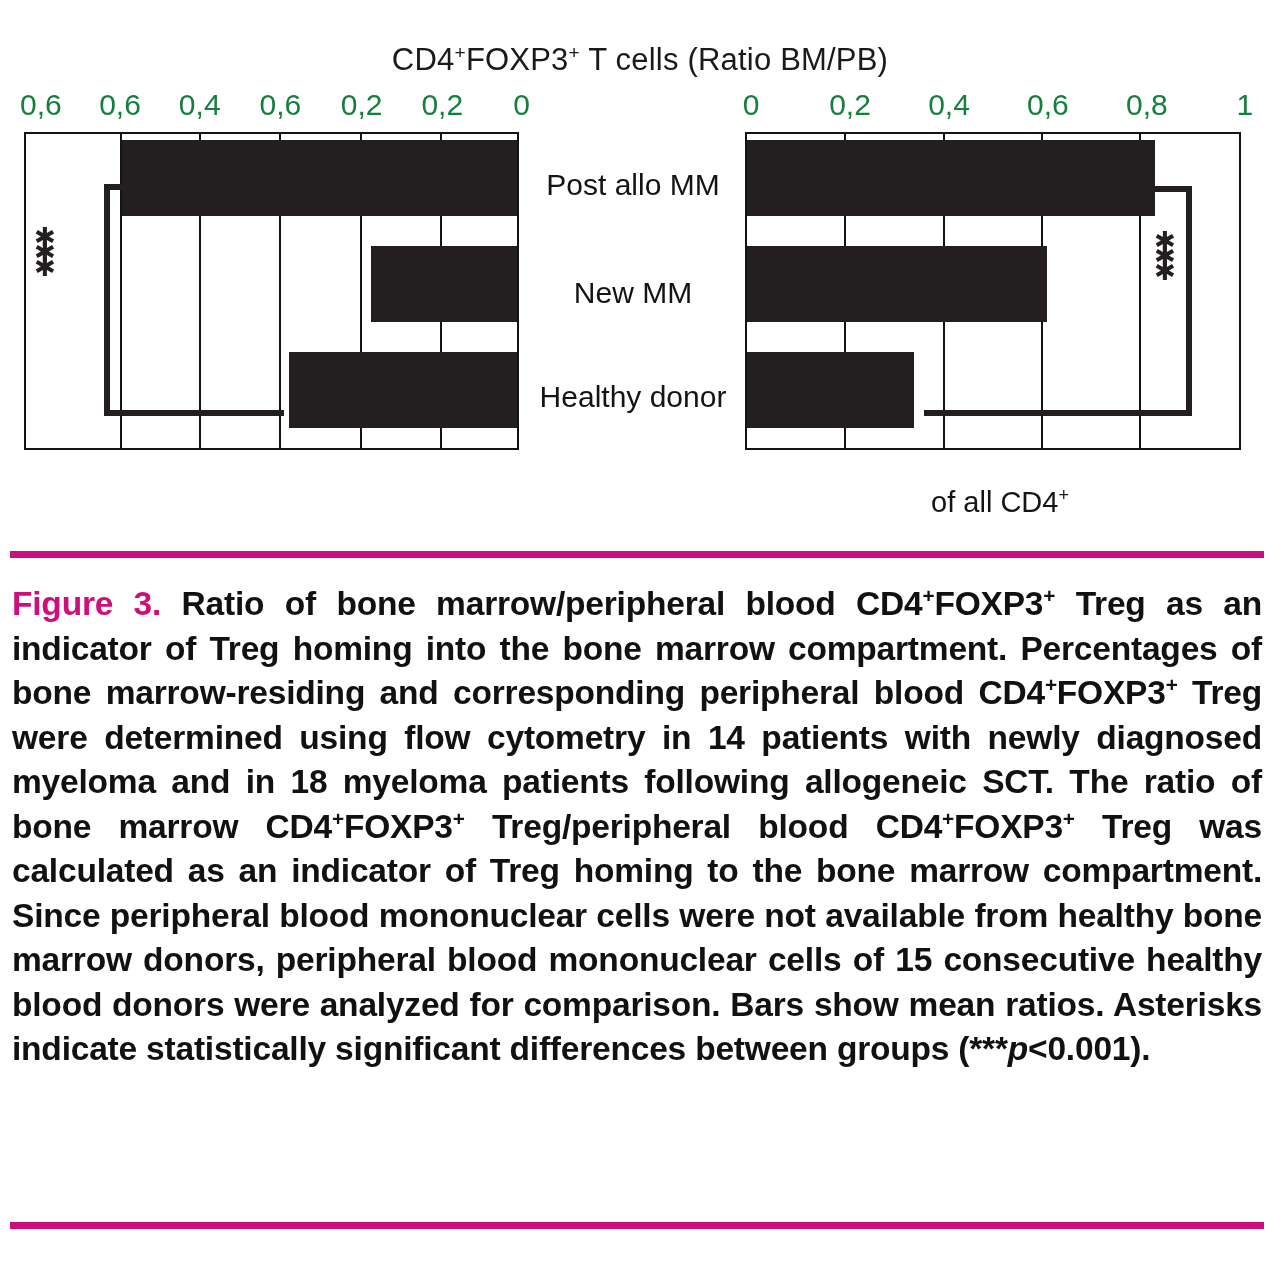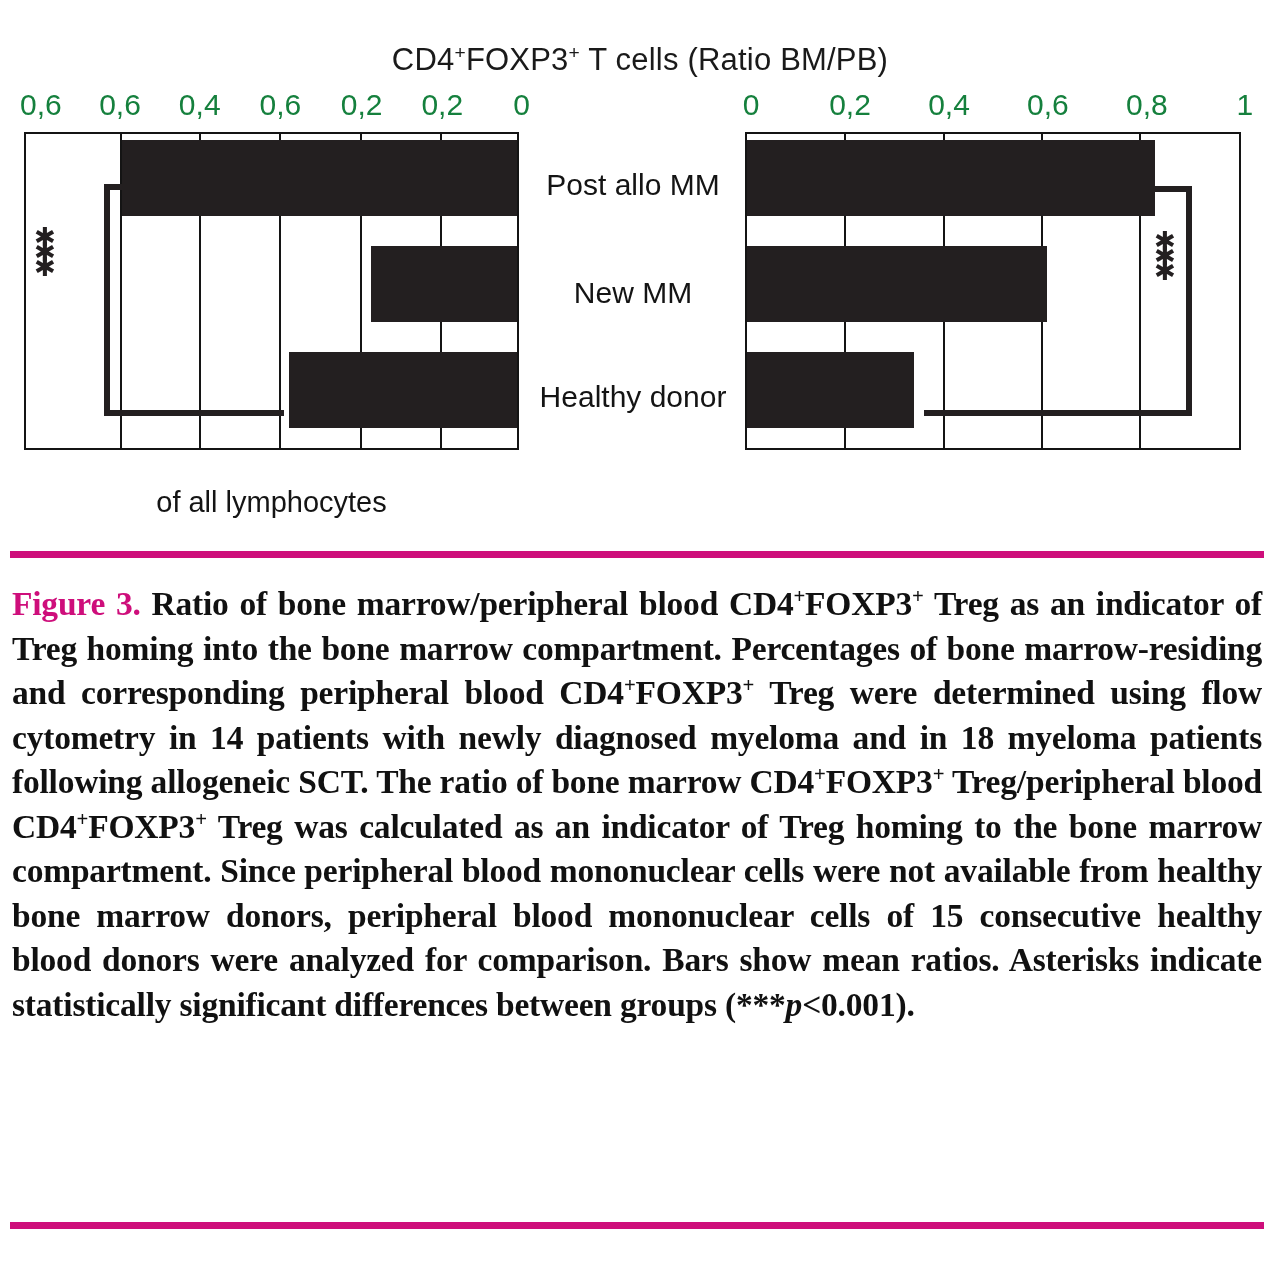--- a/index.html
+++ b/index.html
@@ -79,21 +79,21 @@
   
   .rule{position:absolute;left:10px;width:1254px;height:7px;background:#CE0E7B;}
   .rule-top{top:551px;}
   .rule-bottom{top:1222px;}
 
   .caption{
     position:absolute;left:12px;top:582px;width:1250px;
     font-size:33.5px;line-height:44.5px;
     font-weight:bold;color:#111111;
     text-align:justify;
-    font-family:Liberation Serif, serif;
+    font-family:Liberation Sans, sans-serif;
     letter-spacing:-0.2px;
     font-stretch:condensed;
   }
   .caption .figno{color:#CE0E7B;}
   .caption .ital{font-style:italic;}
 </style>
 </head>
 <body>
 
 <div id="figure-root">
@@ -127,21 +127,20 @@
         <div class="tickmark-top" style="left:35.5%"></div>
         <div class="tickmark-top" style="left:51.8%"></div>
         <div class="tickmark-top" style="left:68.2%"></div>
         <div class="tickmark-top" style="left:84.5%"></div>
 
         <div class="bar" style="right:0;top:6px;height:76px;width:80.5%"></div>
         <div class="bar" style="right:0;top:112px;height:76px;width:29.7%"></div>
         <div class="bar" style="right:0;top:218px;height:76px;width:46.5%"></div>
       </div>
 
-      <div class="axis-caption">of all lymphocytes</div>
     </div>
 
     <div class="bracket" style="left:90px;top:166px;width:46px;height:232px;">
       <div class="br-v" style="left:14px;top:0;height:232px;"></div>
       <div class="br-h" style="left:14px;top:0;width:32px;"></div>
       <div class="br-h" style="left:14px;top:226px;width:180px;"></div>
     </div>
     <div class="stars" style="left:32px;top:212px;width:26px;">
       <span>✱</span>
       <span>✱</span>
@@ -172,20 +171,23 @@
         <div class="tickmark-top" style="left:20.0%"></div>
         <div class="tickmark-top" style="left:40.0%"></div>
         <div class="tickmark-top" style="left:60.0%"></div>
         <div class="tickmark-top" style="left:80.0%"></div>
 
         <div class="bar" style="left:0;top:6px;height:76px;width:83%"></div>
         <div class="bar" style="left:0;top:112px;height:76px;width:61%"></div>
         <div class="bar" style="left:0;top:218px;height:76px;width:34%"></div>
       </div>
 
+      <div class="axis-caption">
+        <span>of all CD4<span class="sup">+</span></span>
+      </div>
     </div>
 
     <div class="bracket" style="left:1140px;top:168px;width:60px;height:230px;">
       <div class="br-v" style="left:46px;top:0;height:230px;"></div>
       <div class="br-h" style="left:14px;top:0;width:38px;"></div>
       <div class="br-h" style="left:-216px;top:224px;width:268px;"></div>
     </div>
     <div class="stars" style="left:1152px;top:216px;width:26px;">
       <span>✱</span>
       <span>✱</span>

